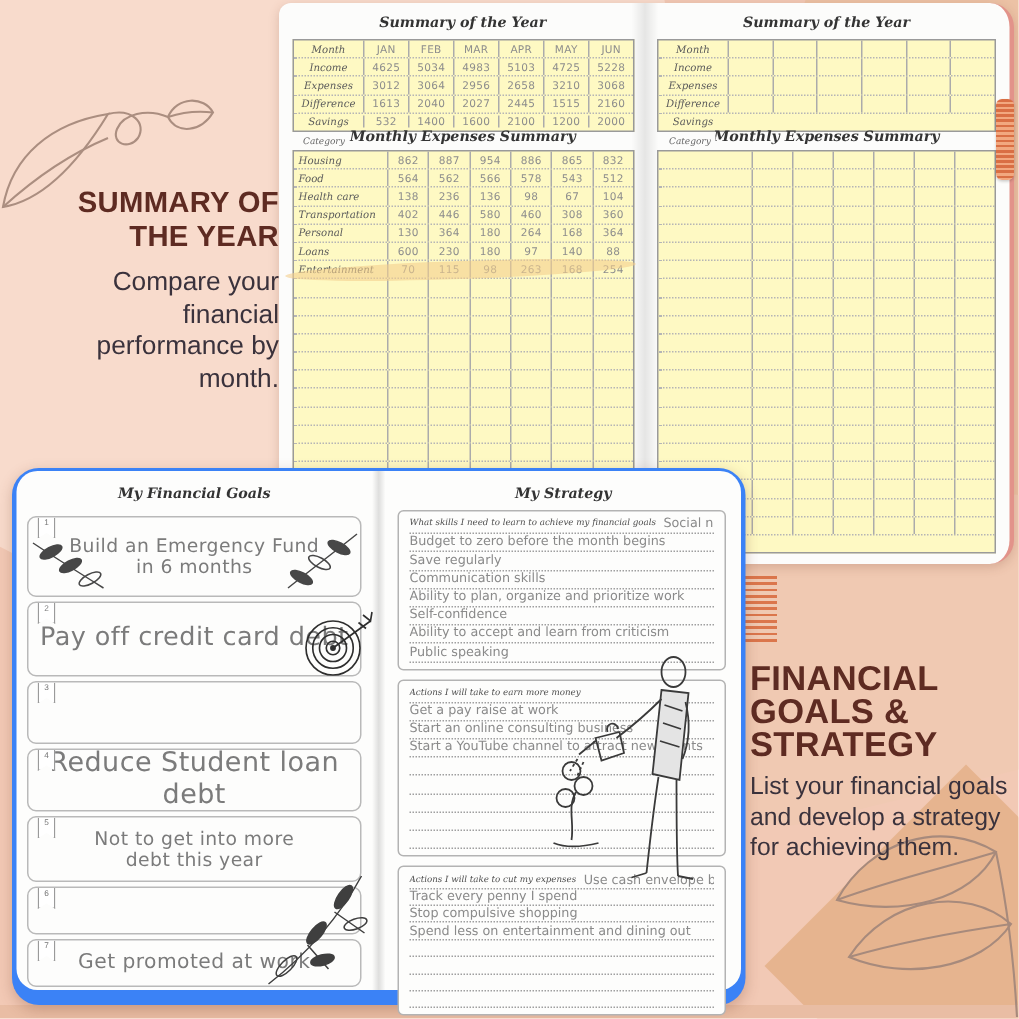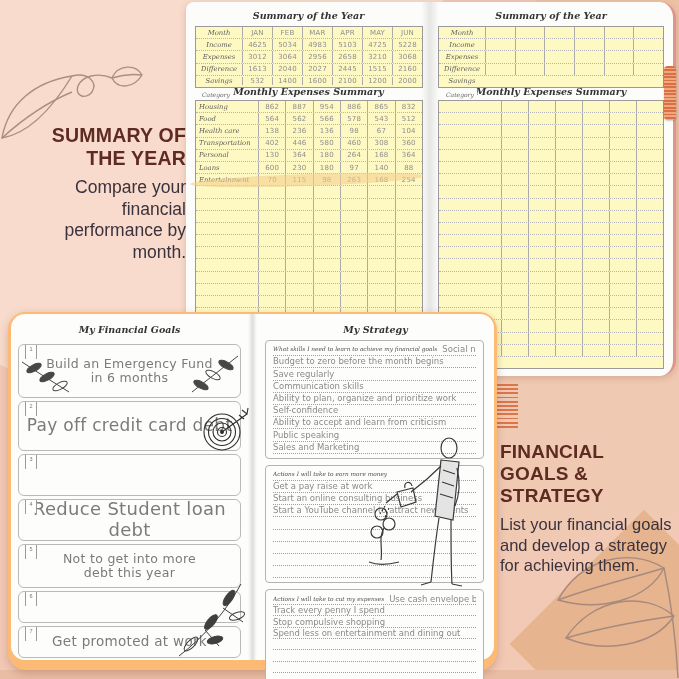--- a/index.html
+++ b/index.html
@@ -18,21 +18,21 @@
   .band-spiral{position:absolute;left:664px;top:66px;width:12px;height:54px;border-radius:4px;
     background:repeating-linear-gradient(#d96f44 0 1.7px, #f2a87f 1.7px 3.4px);box-shadow:0 1px 2px rgba(0,0,0,.2);}
   
   .caption{position:absolute;}
   .caption .cap-title{font-weight:bold;color:#5e2b22;letter-spacing:.2px;}
   .caption .cap-body{color:#3a323c;margin-top:7px;}
   .caption-left{left:20px;top:124px;width:166px;text-align:right;}
   .caption-left .cap-title{font-size:19.5px;line-height:23px;}
   .caption-left .cap-body{font-size:17.5px;line-height:21.5px;}
   .caption-right{left:500px;top:441px;width:174px;text-align:left;}
-  .caption-right .cap-title{font-size:19px;line-height:22px;}
+  .caption-right .cap-title{font-size:23px;line-height:22px;}
   .caption-right .cap-body{font-size:16.5px;line-height:20.5px;}
   
   .hrow{position:absolute;display:flex;align-items:center;gap:5px;}
   .squig{flex:1;height:6px;overflow:hidden;}
   .htitle{white-space:nowrap;font-family:"DejaVu Serif",serif;font-style:italic;font-weight:bold;
           font-size:9.5px;color:#333;}
   .hand{font-family:"DejaVu Sans",sans-serif;color:#8a8a8a;}
   
   .book-top{position:absolute;left:186px;top:2px;width:487px;height:374px;background:#fcfcfb;
     border-radius:8px 16px 16px 16px;border-right:3px solid #e2938a;
@@ -53,21 +53,21 @@
   .trow{display:flex;height:11.2px;border-bottom:1px dotted #b5b5b5;}
   .trow:last-child{border-bottom:none;align-items:center;}
   .tlabel{width:46px;font-family:"DejaVu Serif",serif;font-style:italic;font-size:6.8px;color:#5c5c5c;
     display:flex;align-items:center;justify-content:center;}
   .exp-table .tlabel{width:62px;justify-content:flex-start;padding-left:3px;box-sizing:border-box;}
   .tcell{flex:1;border-left:1px solid #ababab;display:flex;align-items:center;justify-content:center;
     font-size:7px;color:#8d8d8d;font-family:"DejaVu Sans",sans-serif;letter-spacing:.2px;overflow:hidden;}
   .swoosh{position:absolute;left:4px;top:172px;width:234px;height:12px;background:#f3cf8d;opacity:.6;
     border-radius:50%;transform:rotate(-2deg);z-index:3;}
   
-  .book-bottom{position:absolute;left:8px;top:312px;width:489px;height:358px;background:#fdba74;
+  .book-bottom{position:absolute;left:8px;top:312px;width:489px;height:358px;background:#3b82f6;
     border-radius:18px;box-shadow:0 3px 9px rgba(120,60,40,.28);}
   .book-bottom .pages{position:absolute;left:3px;top:2px;right:3px;bottom:10px;background:#fdfdfc;
     border-radius:14px;display:flex;}
   .bpage{position:relative;height:100%;}
   .bpage-left{width:237px;}
   .bspine{width:9px;background:linear-gradient(90deg,rgba(0,0,0,0),rgba(0,0,0,.12),rgba(0,0,0,0));}
   .bpage-right{flex:1;}
   .bpage .hrow{top:10px;left:12px;right:12px;}
   
   .goals-col{position:absolute;left:7px;right:7px;top:30px;display:flex;flex-direction:column;gap:3px;}
@@ -733,21 +733,20 @@
                 <div class="sprompt">What skills I need to learn to achieve my financial goals</div>
                 <div class="sanswer hand">Social networking</div>
               </div>
               <div class="sline hand">Budget to zero before the month begins</div>
               <div class="sline hand">Save regularly</div>
               <div class="sline hand">Communication skills</div>
               <div class="sline hand">Ability to plan, organize and prioritize work</div>
               <div class="sline hand">Self-confidence</div>
               <div class="sline hand">Ability to accept and learn from criticism</div>
               <div class="sline hand">Public speaking</div>
-              <div class="sline hand">Sales and Marketing</div>
             </div>
             <div class="strategy-box strategy-2">
               <div class="sline">
                 <div class="sprompt">Actions I will take to earn more money</div>
                 <div class="sanswer hand"></div>
               </div>
               <div class="sline hand">Get a pay raise at work</div>
               <div class="sline hand">Start an online consulting business</div>
               <div class="sline hand">Start a YouTube channel to attract new clients</div>
               <div class="sline"></div>

